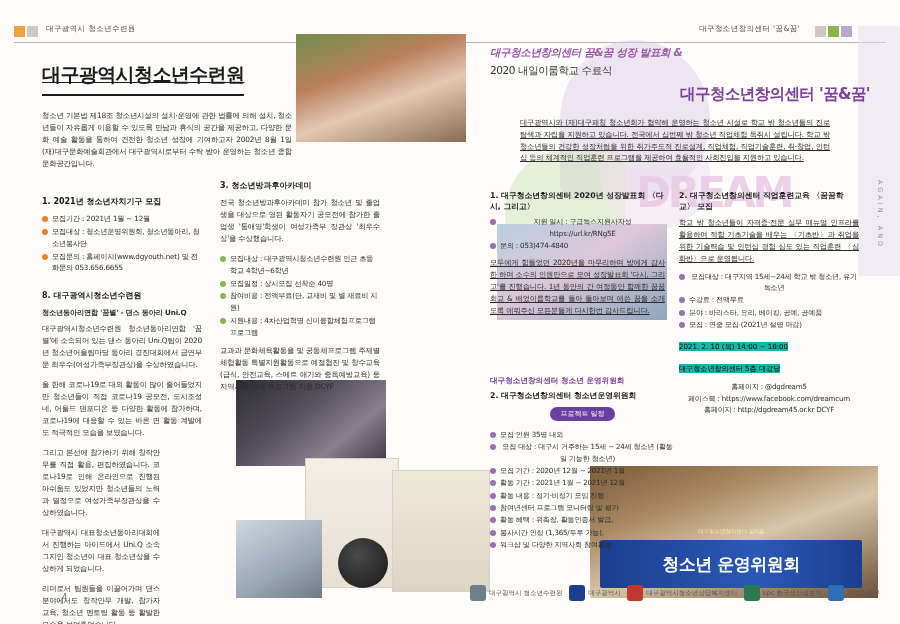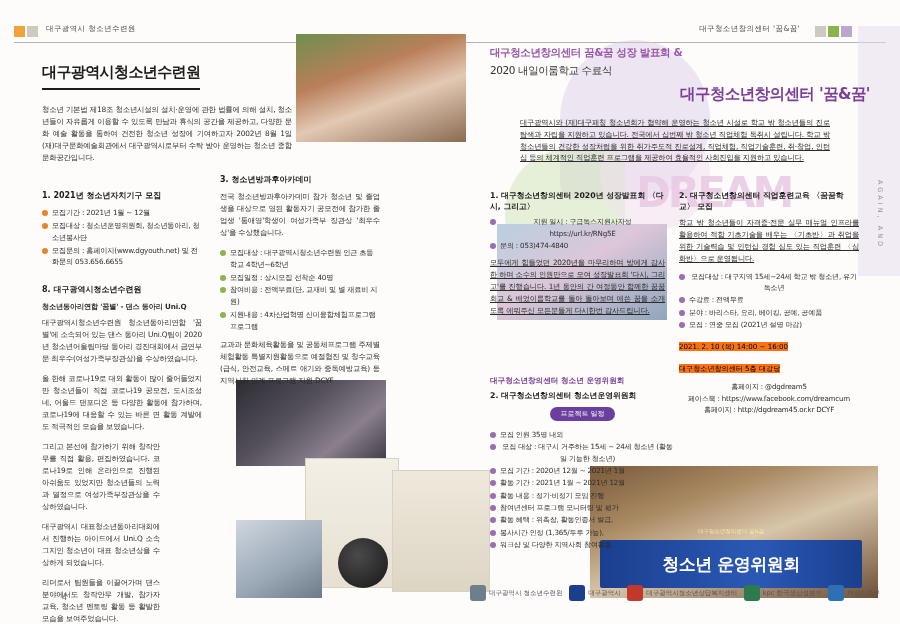--- a/index.html
+++ b/index.html
@@ -31,42 +31,42 @@
     position:absolute;right:100px;top:24px;font-size:7.5px;color:#4a4a4a;letter-spacing:.4px;
   }
   .hdr-sq-r{position:absolute;width:11px;height:11px;top:26px;}
   .sq-c{right:74px;background:#cfc9c3;}
   .sq-d{right:61px;background:#8ab54b;}
   .sq-e{right:48px;background:#b9a8cc;}
 
   
   .lcol{position:absolute;left:42px;top:62px;width:340px;}
   .title-main{
-    font-size:15px;font-weight:bold;color:#1b1b1b;letter-spacing:-.6px;
-    border-bottom:2px solid #1b1b1b;padding-bottom:6px;display:inline-block;
+    font-size:19px;font-weight:bold;color:#1b1b1b;letter-spacing:-.6px;
+    border-bottom:2px solid #1b1b1b;padding-bottom:6px;display:inline-block;text-decoration:underline;
   }
   .para{
     font-size:7.4px;line-height:1.62;color:#2b2b2b;text-align:justify;margin-top:14px;
     letter-spacing:-.2px;
   }
   .sec-h{
     font-size:8px;font-weight:bold;color:#1b1b1b;margin-top:16px;margin-bottom:6px;
   }
   .bullets{font-size:7.2px;line-height:1.65;color:#2b2b2b;letter-spacing:-.2px;}
   .b-row{display:flex;gap:4px;margin-bottom:1px;}
   .dot{width:6px;height:6px;min-width:6px;border-radius:50%;margin-top:3px;}
   .dot-o{background:#e8832a;}
   .dot-g{background:#8ab54b;}
   .dot-p{background:#9a6fb0;}
   .two-col{display:flex;gap:18px;margin-top:10px;}
   .col{width:160px;}
 
   
   .rcol{position:absolute;left:490px;top:46px;width:380px;}
-  .r-title-a{font-size:10.5px;color:#9b59a8;font-weight:bold;letter-spacing:-.4px;}
+  .r-title-a{font-size:10.5px;color:#9b59a8;font-weight:bold;letter-spacing:-.4px;font-style:italic;}
   .r-title-b{font-size:10.5px;color:#333;letter-spacing:-.4px;margin-top:4px;}
   .r-title-big{
     font-size:15.5px;font-weight:bold;color:#7b3f98;text-align:right;margin-top:6px;letter-spacing:-.6px;
   }
   .r-para{font-size:7.3px;line-height:1.62;color:#2b2b2b;text-align:justify;margin-top:12px;letter-spacing:-.2px;text-decoration:underline;}
 
   
   .wm{position:absolute;pointer-events:none;}
   .wm-1{left:560px;top:40px;width:150px;height:160px;background:#d9c9e6;opacity:.45;border-radius:50% 50% 50% 10%;}
   .wm-2{left:505px;top:150px;width:120px;height:130px;background:#cfe3b8;opacity:.5;border-radius:50% 10% 50% 50%;}
@@ -109,21 +109,21 @@
     position:absolute;left:600px;top:528px;width:262px;text-align:center;font-size:5.5px;color:#ffe9a8;
   }
 
   
   .r-sec{font-size:7.8px;font-weight:bold;color:#1b1b1b;margin-top:14px;}
   .r-bul{font-size:7.1px;line-height:1.6;color:#2b2b2b;margin-top:4px;letter-spacing:-.2px;text-align:center;}
   .pill{
     display:inline-block;background:#6b3fa0;color:#fff;font-size:7px;border-radius:9px;
     padding:2px 10px;margin:4px 0;
   }
-  .hl{background:#f97316;}
+  .hl{background:#14b8a6;}
   .purple-h{color:#7b3f98;font-weight:bold;font-size:7.6px;}
 
   
   .pg-num{position:absolute;left:62px;bottom:22px;font-size:8px;color:#666;}
   .footer-logos{
     position:absolute;left:470px;bottom:14px;width:410px;height:34px;
     display:flex;align-items:center;justify-content:space-between;
   }
   .logo{font-size:6.5px;color:#55525a;display:flex;align-items:center;gap:3px;}
   .logo-mark{width:16px;height:16px;border-radius:3px;}

